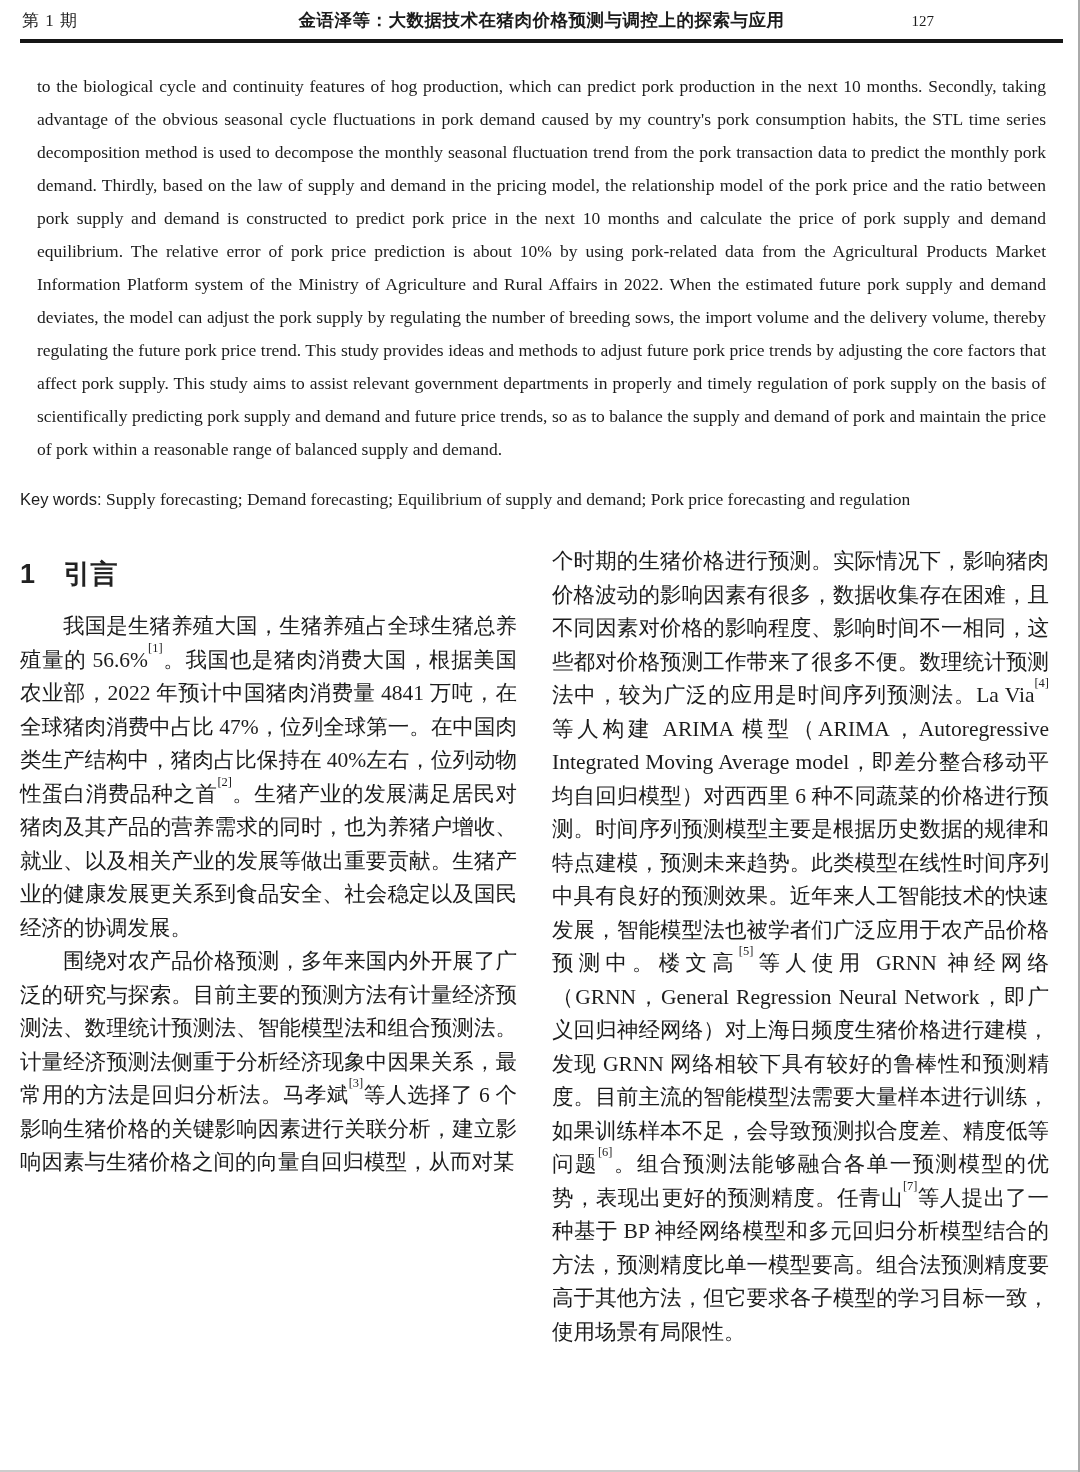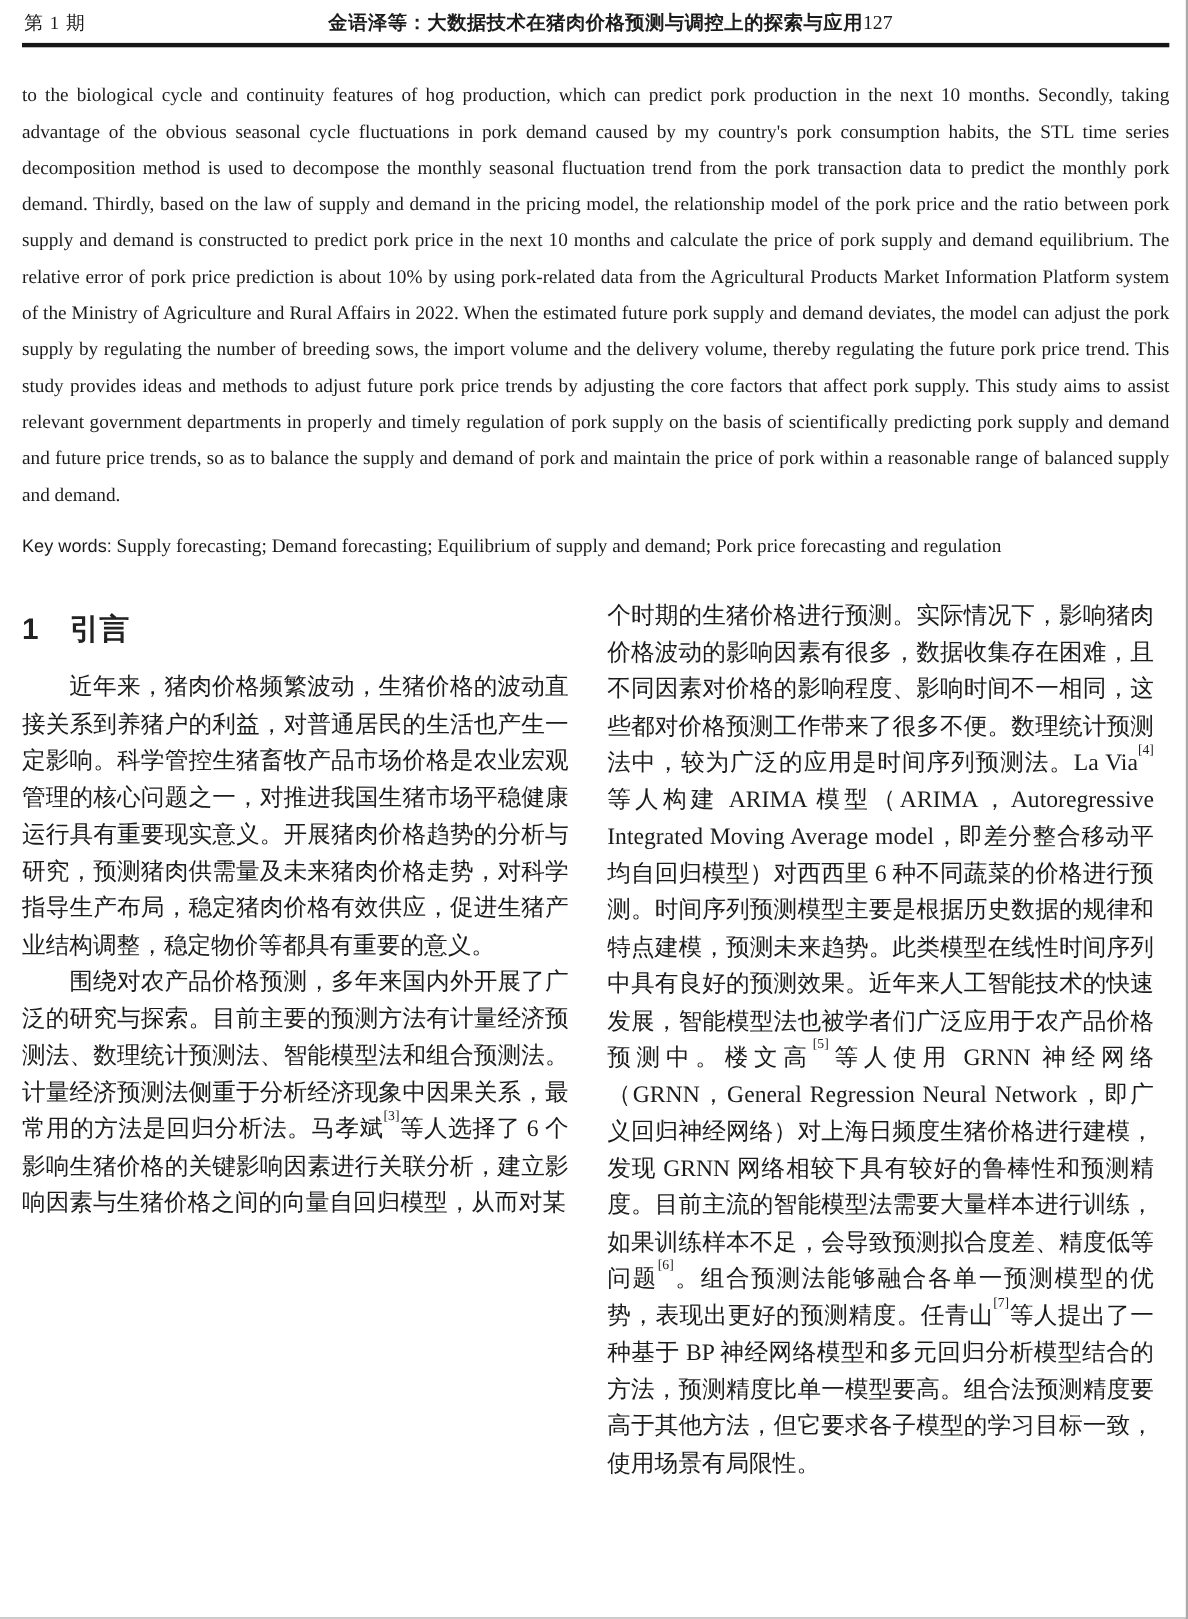--- a/index.html
+++ b/index.html
@@ -21,27 +21,27 @@
   .page-header {
     display: flex; align-items: baseline;
     font-size: 17px; padding: 2px 2px 0 2px;
   }
   .header-issue { flex: 1 1 0; text-align: left; letter-spacing: 1px; }
   .header-title {
     flex: 0 0 auto; text-align: left;
     font-family: "Liberation Sans", "DejaVu Sans", sans-serif;
     font-weight: 600; font-size: 17.5px; letter-spacing: 0.5px;
   }
-  .header-page { flex: 1 1 0; text-align: left; font-size: 18px; }
+  .header-page { flex: 1 1 0; text-align: center; font-size: 15px; }
   .header-rule { height: 4px; background: #161616; margin-top: 7px; }
 
   
   .abstract { margin-top: 27px; }
   .abstract-text {
-    margin: 0;
+    margin: 17px;
     font-size: 17.5px; line-height: 33px;
     text-align: justify;
   }
   .keywords { margin: 14px 0 0 0; font-size: 17.5px; line-height: 32px; }
   .kw-label {
     font-family: "Liberation Sans", "DejaVu Sans", sans-serif;
     font-size: 16.5px;
   }
 
   
@@ -93,21 +93,21 @@
       <span class="kw-label">Key words:</span><span> Supply forecasting; Demand forecasting; Equilibrium of supply and demand; Pork price forecasting and regulation</span>
     </p>
   </section>
 
   <main class="columns">
 
     <div class="col">
       <h2 class="sec-heading">
         <span class="sec-num">1</span><span>引言</span>
       </h2>
-      <p class="body-p indent">近年来，猪肉价格频繁波动，生猪价格的波动直接关系到养猪户的利益，对普通居民的生活也产生一定影响。科学管控生猪畜牧产品市场价格是农业宏观管理的核心问题之一，对推进我国生猪市场平稳健康运行具有重要现实意义。开展猪肉价格趋势的分析与研究，预测猪肉供需量及未来猪肉价格走势，对科学指导生产布局，稳定猪肉价格有效供应，促进生猪产业结构调整，稳定物价等都具有重要的意义。</p>
+      <p class="body-p indent">我国是生猪养殖大国，生猪养殖占全球生猪总养殖量的 56.6%<sup class="ref">[1]</sup>。我国也是猪肉消费大国，根据美国农业部，2022 年预计中国猪肉消费量 4841 万吨，在全球猪肉消费中占比 47%，位列全球第一。在中国肉类生产结构中，猪肉占比保持在 40%左右，位列动物性蛋白消费品种之首<sup class="ref">[2]</sup>。生猪产业的发展满足居民对猪肉及其产品的营养需求的同时，也为养猪户增收、就业、以及相关产业的发展等做出重要贡献。生猪产业的健康发展更关系到食品安全、社会稳定以及国民经济的协调发展。</p>
       <p class="body-p indent">围绕对农产品价格预测，多年来国内外开展了广泛的研究与探索。目前主要的预测方法有计量经济预测法、数理统计预测法、智能模型法和组合预测法。计量经济预测法侧重于分析经济现象中因果关系，最常用的方法是回归分析法。马孝斌<sup class="ref">[3]</sup>等人选择了 6 个影响生猪价格的关键影响因素进行关联分析，建立影响因素与生猪价格之间的向量自回归模型，从而对某</p>
     </div>
 
     <div class="col">
       <p class="body-p">个时期的生猪价格进行预测。实际情况下，影响猪肉价格波动的影响因素有很多，数据收集存在困难，且不同因素对价格的影响程度、影响时间不一相同，这些都对价格预测工作带来了很多不便。数理统计预测法中，较为广泛的应用是时间序列预测法。La Via<sup class="ref">[4]</sup>等人构建 ARIMA 模型（ARIMA，Autoregressive Integrated Moving Average model，即差分整合移动平均自回归模型）对西西里 6 种不同蔬菜的价格进行预测。时间序列预测模型主要是根据历史数据的规律和特点建模，预测未来趋势。此类模型在线性时间序列中具有良好的预测效果。近年来人工智能技术的快速发展，智能模型法也被学者们广泛应用于农产品价格预测中。楼文高<sup class="ref">[5]</sup>等人使用 GRNN 神经网络（GRNN，General Regression Neural Network，即广义回归神经网络）对上海日频度生猪价格进行建模，发现 GRNN 网络相较下具有较好的鲁棒性和预测精度。目前主流的智能模型法需要大量样本进行训练，如果训练样本不足，会导致预测拟合度差、精度低等问题<sup class="ref">[6]</sup>。组合预测法能够融合各单一预测模型的优势，表现出更好的预测精度。任青山<sup class="ref">[7]</sup>等人提出了一种基于 BP 神经网络模型和多元回归分析模型结合的方法，预测精度比单一模型要高。组合法预测精度要高于其他方法，但它要求各子模型的学习目标一致，使用场景有局限性。</p>
     </div>
 
   </main>
 </div>
 

